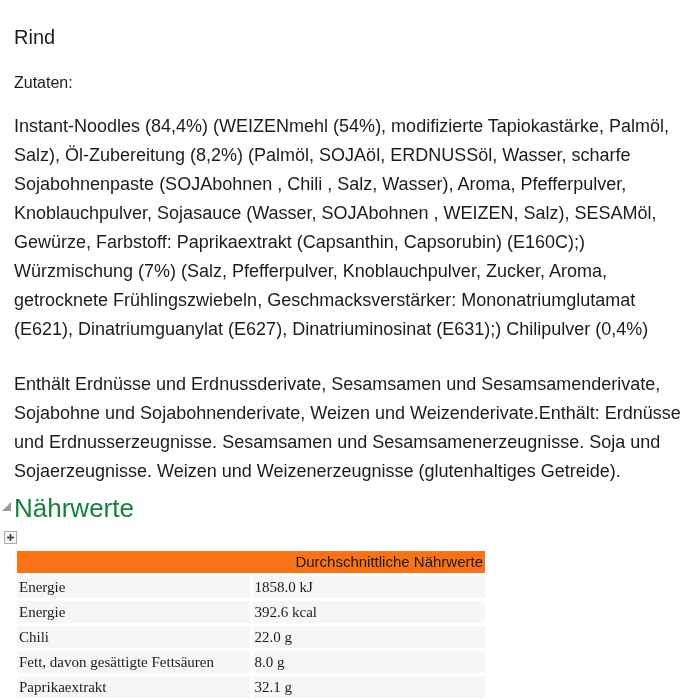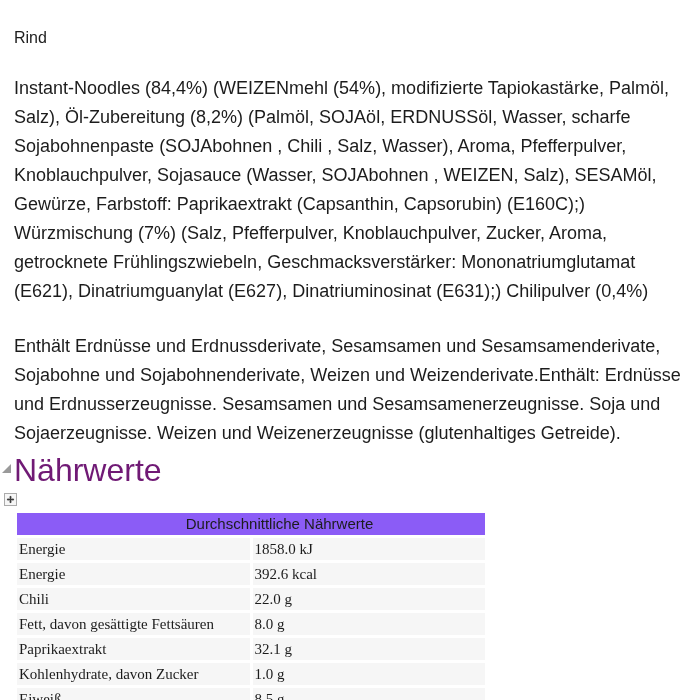--- a/index.html
+++ b/index.html
@@ -14,21 +14,21 @@
     font-family: "Liberation Sans", sans-serif;
     color: #1c1c1c;
   }
   .page {
     position: relative;
     padding: 29px 8px 0 14px;
     box-sizing: border-box;
     width: 700px;
   }
   .product-title {
-    font-size: 16px;
+    font-size: 20px;
     font-weight: 400;
     line-height: 17px;
     margin: 0 0 28px 0;
   }
   .sub-heading {
     font-size: 16px;
     font-weight: 400;
     line-height: 17px;
     margin: 0 0 21px 0;
   }
@@ -46,48 +46,48 @@
   .collapse-triangle {
     position: absolute;
     left: -12px;
     top: 9px;
     width: 0;
     height: 0;
     border-left: 9px solid transparent;
     border-bottom: 9px solid #9a9a9a;
   }
   .nutrition-heading {
-    font-size: 32px;
+    font-size: 26px;
     font-weight: 400;
     line-height: 31px;
     margin: 0 0 7px 0;
-    color: #701a75;
+    color: #15803d;
   }
   .move-handle {
     width: 11px;
     height: 11px;
     margin: 2px 0 4px -10px;
     border: 1px solid #ababab;
     background: #f6f6f6;
     display: flex;
     align-items: center;
     justify-content: center;
     cursor: move;
   }
   table.nutrition-table {
     border-collapse: separate;
     border-spacing: 3px;
     width: 474px;
     font-size: 15px;
     table-layout: fixed;
   }
   table.nutrition-table th {
-    background: #8b5cf6;
+    background: #f97316;
     font-weight: 400;
-    text-align: center;
+    text-align: right;
     padding: 1px 2px 1px 59px;
     height: 20px;
     line-height: 20px;
   }
   table.nutrition-table td {
     background: #f6f6f6;
     padding: 1px 2px;
     height: 20px;
     line-height: 20px;
     white-space: nowrap;
@@ -97,20 +97,21 @@
   td.label-cell { width: 316px; }
   td.value-cell { width: 149px; padding-left: 27px; }
 </style>
 </head>
 <body>
 
 <div class="page">
 
   <h2 class="product-title">Rind</h2>
 
+  <h3 class="sub-heading">Zutaten:</h3>
   <p class="body-text">Instant-Noodles (84,4%) (WEIZENmehl (54%), modifizierte Tapiokastärke, Palmöl, Salz), Öl-Zubereitung (8,2%) (Palmöl, SOJAöl, ERDNUSSöl, Wasser, scharfe Sojabohnenpaste (SOJAbohnen , Chili , Salz, Wasser), Aroma, Pfefferpulver, Knoblauchpulver, Sojasauce (Wasser, SOJAbohnen , WEIZEN, Salz), SESAMöl, Gewürze, Farbstoff: Paprikaextrakt (Capsanthin, Capsorubin) (E160C);) Würzmischung (7%) (Salz, Pfefferpulver, Knoblauchpulver, Zucker, Aroma, getrocknete Frühlingszwiebeln, Geschmacksverstärker: Mononatriumglutamat (E621), Dinatriumguanylat (E627), Dinatriuminosinat (E631);) Chilipulver (0,4%)</p>
 
   <p class="body-text allergen-text">Enthält Erdnüsse und Erdnussderivate, Sesamsamen und Sesamsamenderivate, Sojabohne und Sojabohnenderivate, Weizen und Weizenderivate.Enthält: Erdnüsse und Erdnusserzeugnisse. Sesamsamen und Sesamsamenerzeugnisse. Soja und Sojaerzeugnisse. Weizen und Weizenerzeugnisse (glutenhaltiges Getreide).</p>
 
   <div class="nutrition-block">
     <span class="collapse-triangle"></span>
     <h1 class="nutrition-heading">Nährwerte</h1>
 
     <div class="move-handle">
       <span style="display:flex">

